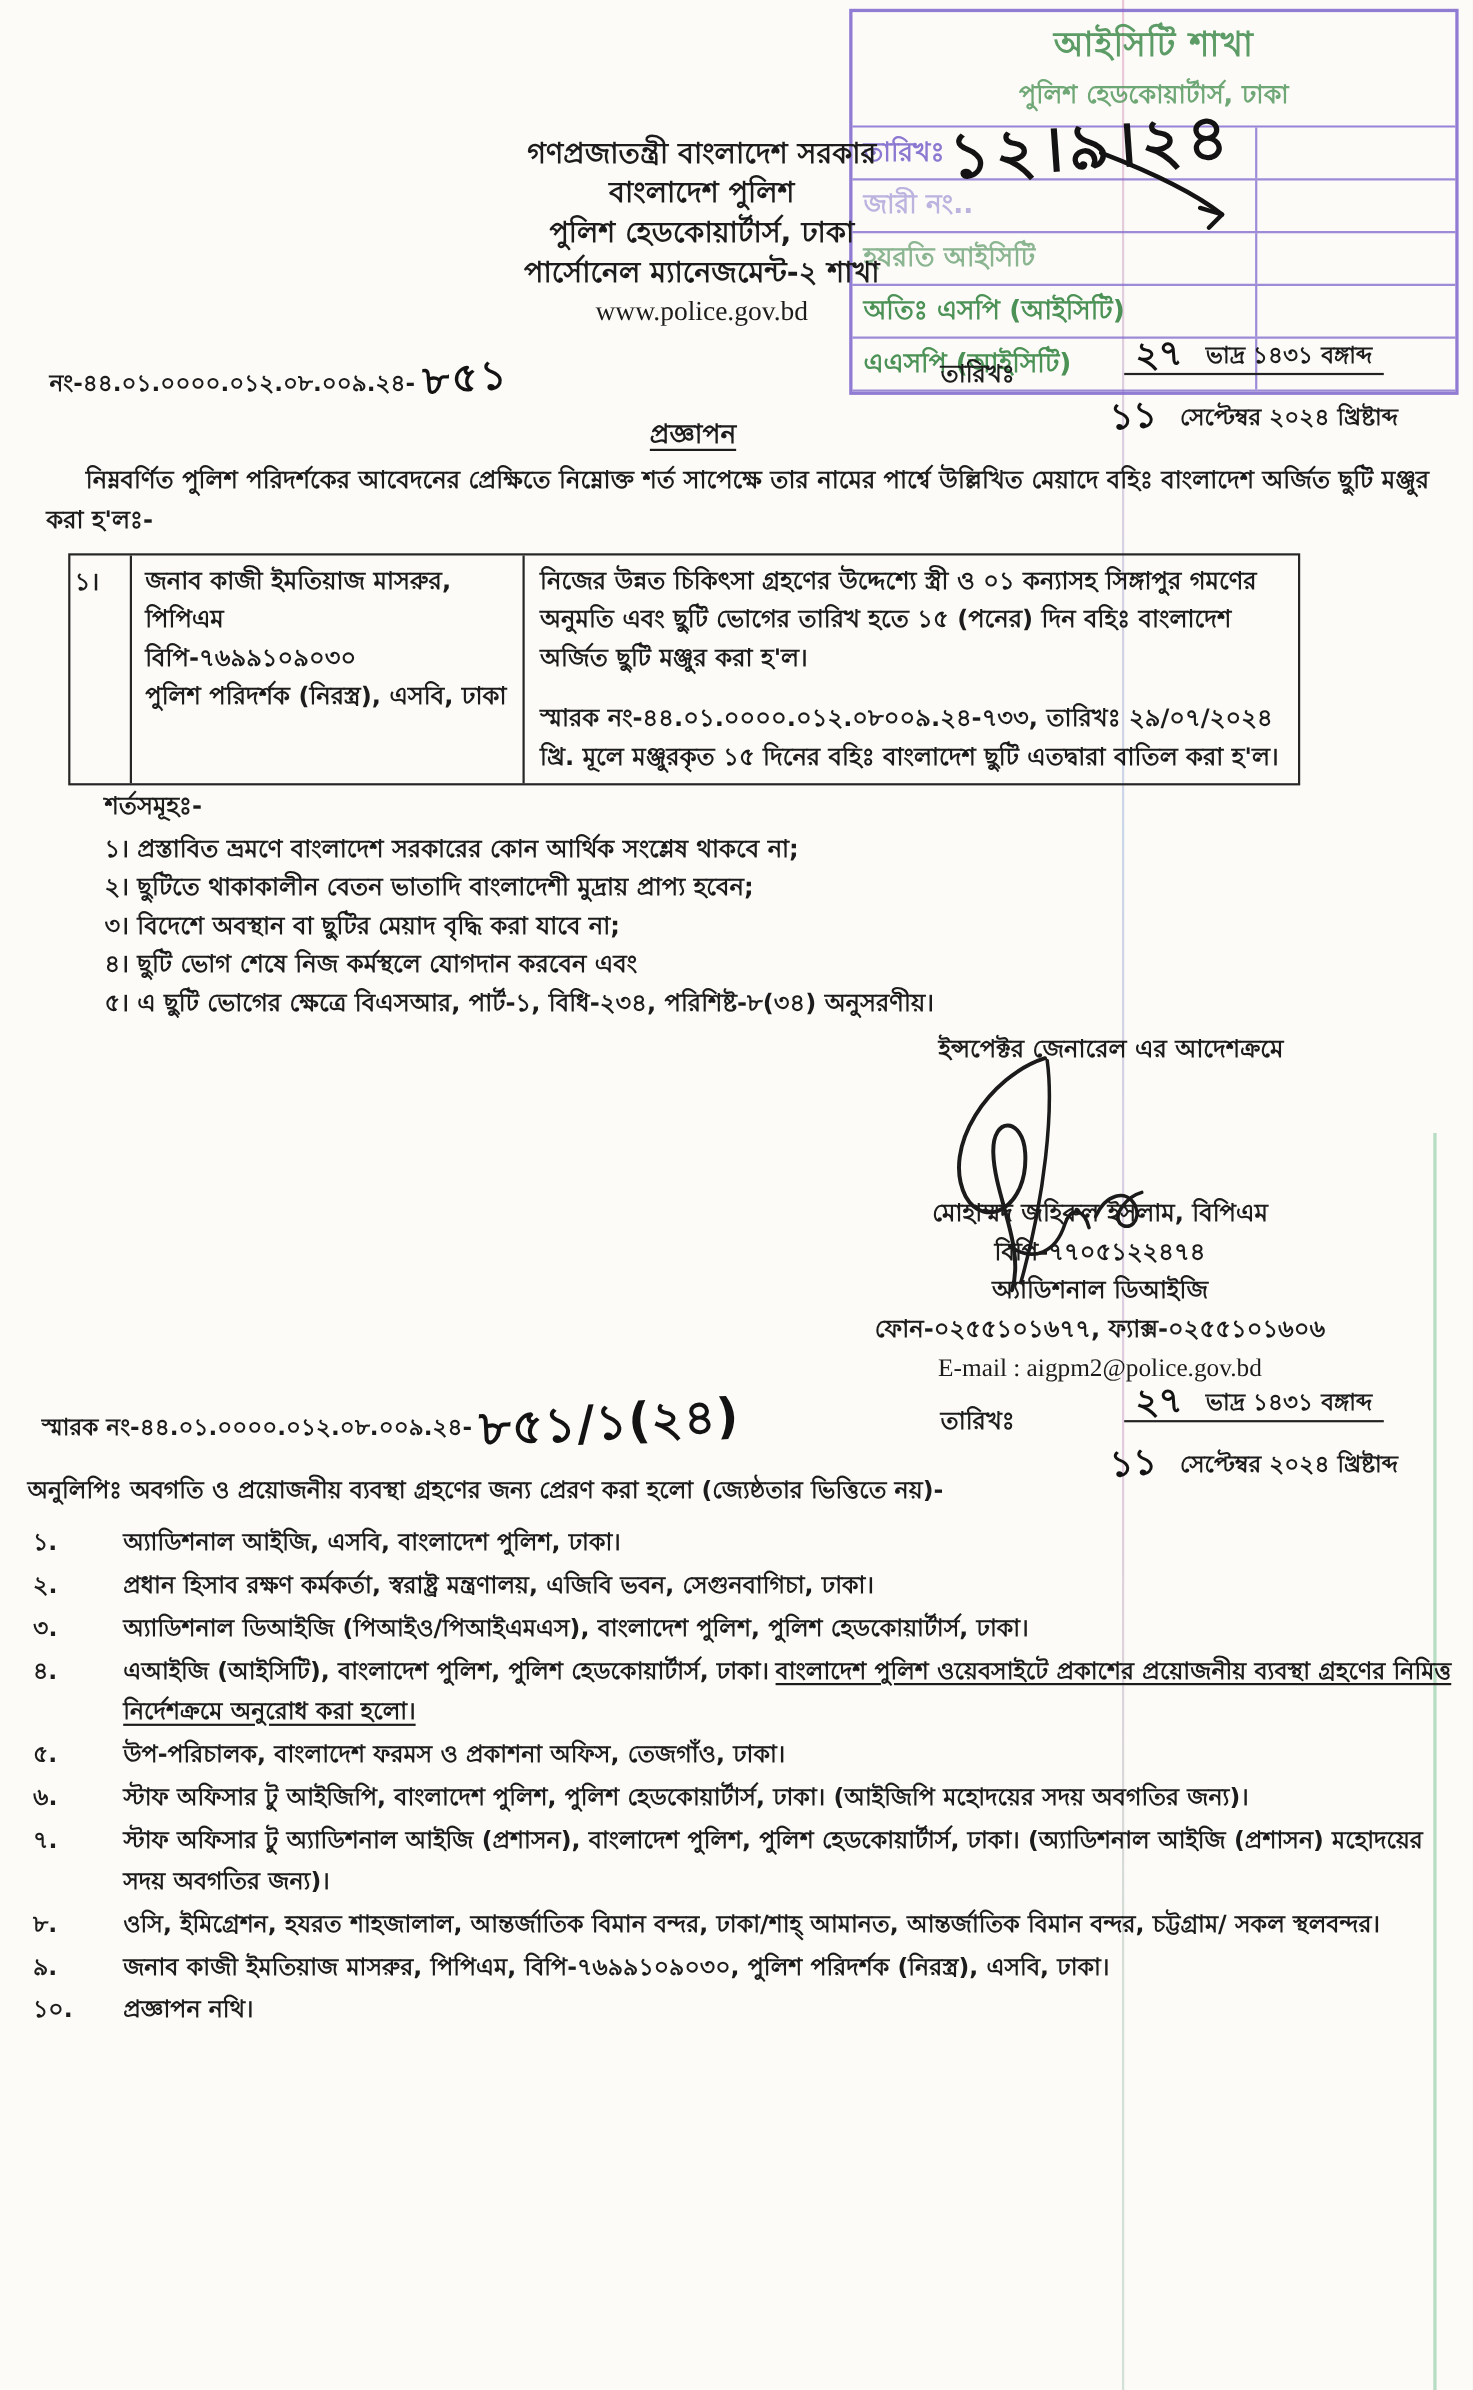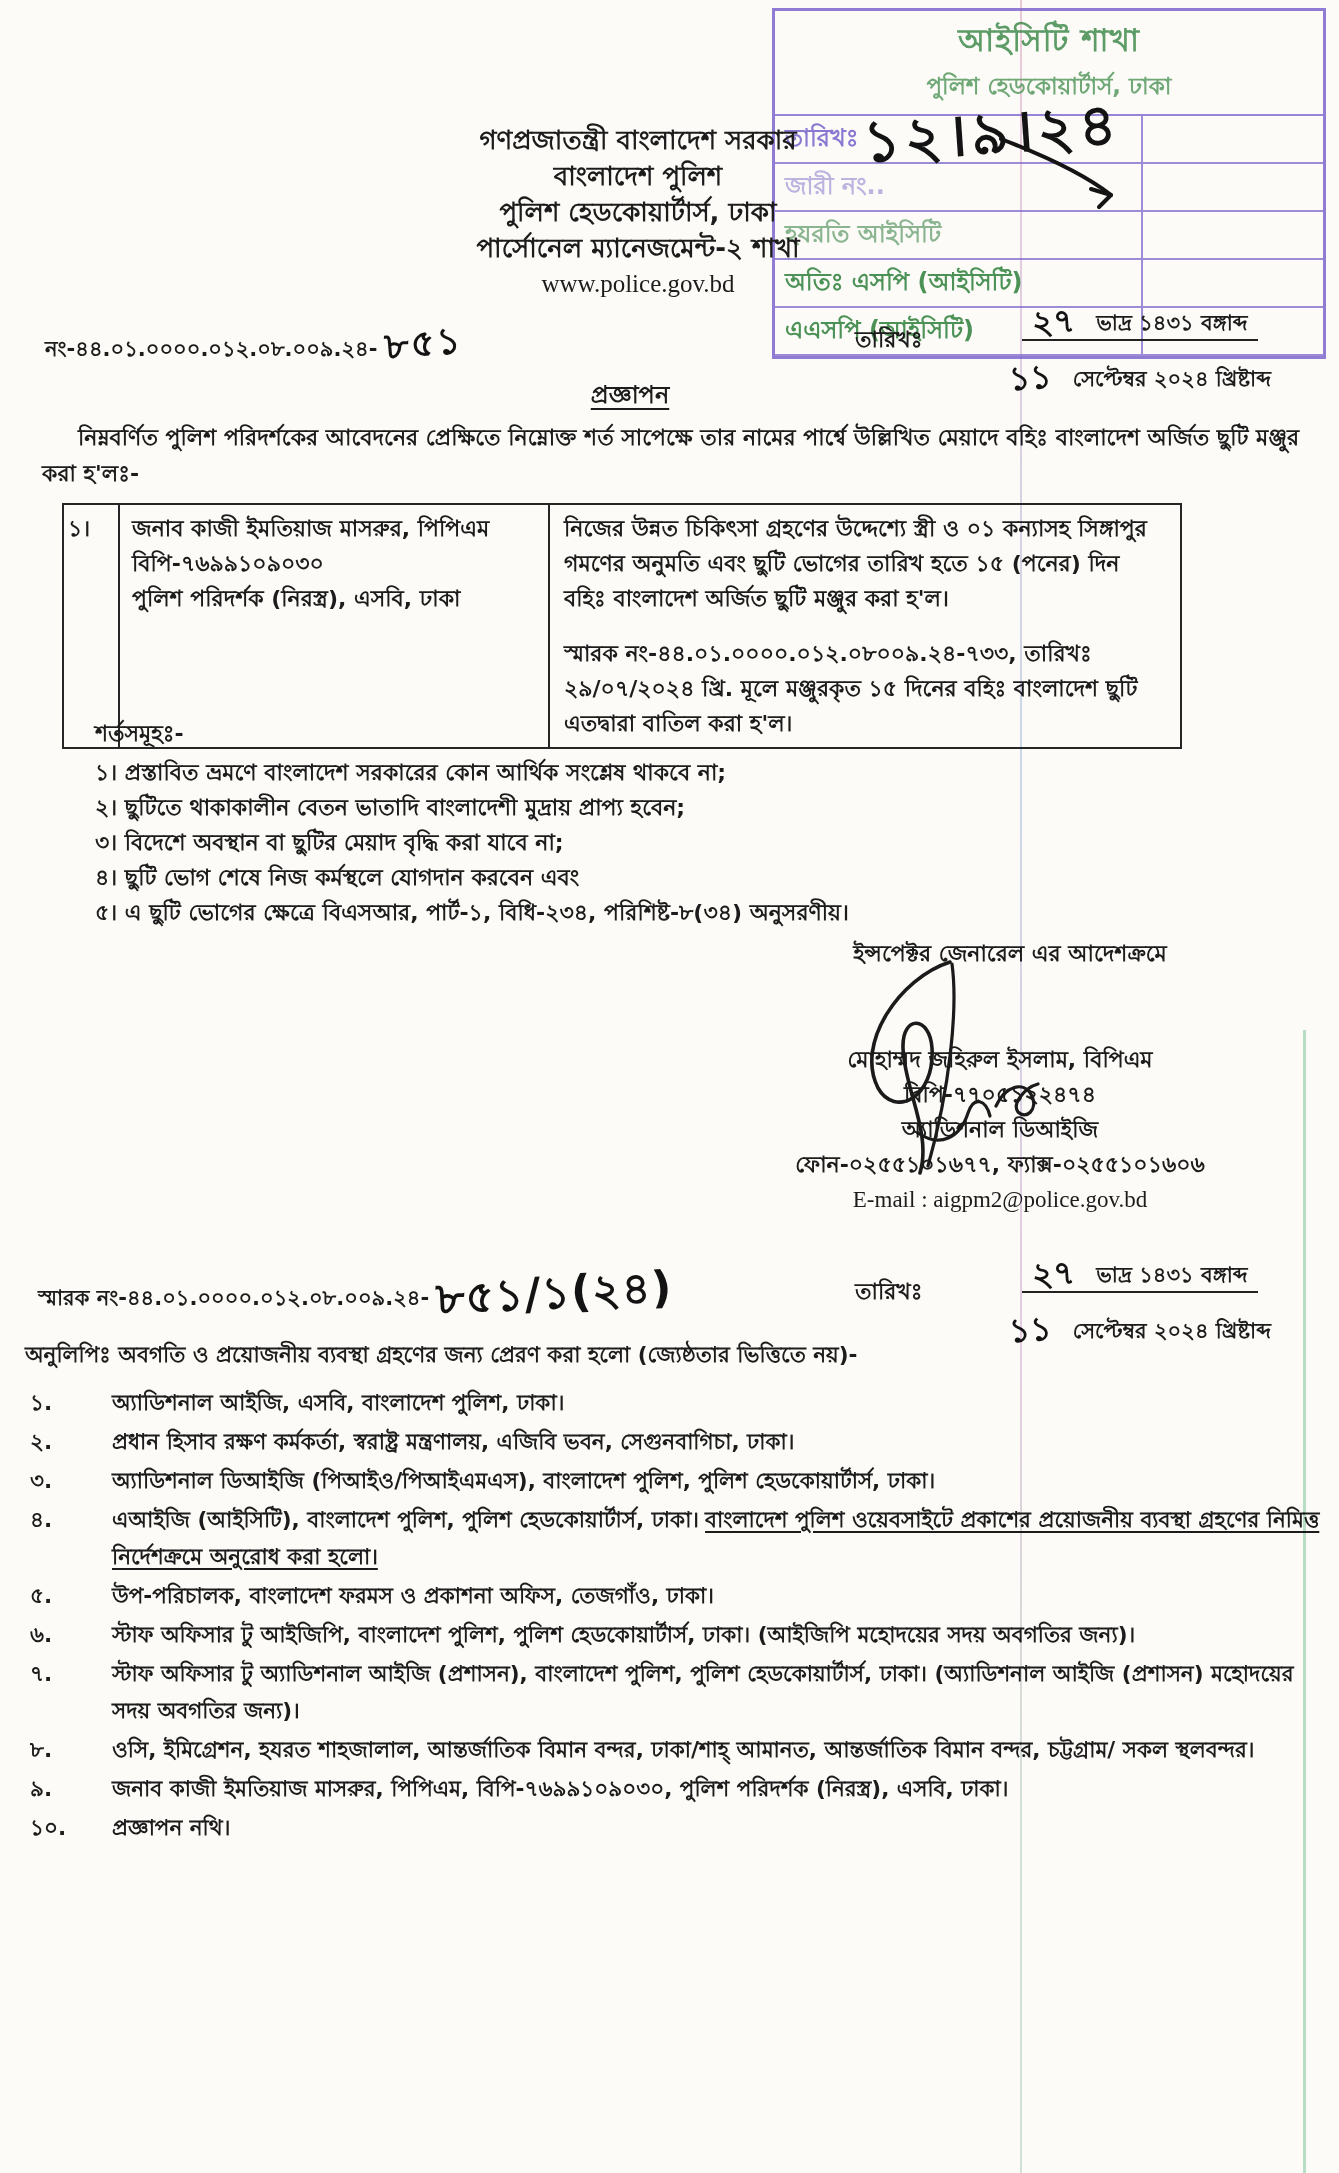--- a/index.html
+++ b/index.html
@@ -50,33 +50,33 @@
   
   .doc-title{position:absolute;left:0;top:376px;width:1260px;text-align:center;font-size:24px;font-weight:700;
              text-decoration:underline;text-underline-offset:5px;}
   .intro{position:absolute;left:42px;top:420px;width:1262px;font-size:22px;line-height:36px;font-weight:600;
          text-indent:36px;}
 
   
   .leave-table{position:absolute;left:62px;top:503px;width:1120px;display:flex;border:2px solid #262626;
                min-height:188px;box-sizing:border-box;}
   .col-sl{width:56px;border-right:2px solid #262626;padding:6px 4px;font-size:22px;font-weight:600;box-sizing:border-box;}
-  .col-officer{width:430px;border-right:2px solid #262626;padding:6px 12px;font-size:22px;line-height:35px;
+  .col-officer{width:357px;border-right:2px solid #262626;padding:6px 12px;font-size:22px;line-height:35px;
                font-weight:600;box-sizing:border-box;}
   .col-detail{flex:1;padding:6px 14px;font-size:22px;line-height:35px;font-weight:600;box-sizing:border-box;}
   .col-detail .p2{margin-top:20px;}
 
   
   .conditions{position:absolute;left:95px;top:716px;width:1140px;font-size:22px;line-height:35px;font-weight:600;}
   .cond-head{font-weight:700;margin-bottom:4px;}
 
   
   .order-line{position:absolute;left:740px;top:936px;width:540px;text-align:center;font-size:22px;font-weight:700;}
   .sig-svg{position:absolute;left:800px;top:948px;}
-  .sig-block{position:absolute;left:700px;top:1042px;width:600px;text-align:center;line-height:35px;}
+  .sig-block{position:absolute;left:700px;top:1086px;width:600px;text-align:center;line-height:35px;}
   .sig-name{font-size:22px;font-weight:700;}
   .sig-line{font-size:22px;font-weight:600;}
   .sig-email{font-size:23px;}
 
   
   .memoline{position:absolute;left:38px;top:1262px;font-size:21px;font-weight:600;white-space:nowrap;}
   .memo-hand{font-size:44px;transform:rotate(-3deg) translateY(-2px);vertical-align:middle;letter-spacing:1px;}
   .dist-head{position:absolute;left:25px;top:1338px;width:1290px;font-size:21.5px;font-weight:600;}
   .dist-list{position:absolute;left:30px;top:1384px;width:1292px;}
   .dist-item{display:flex;font-size:21.5px;line-height:37px;font-weight:600;margin-bottom:2px;}

